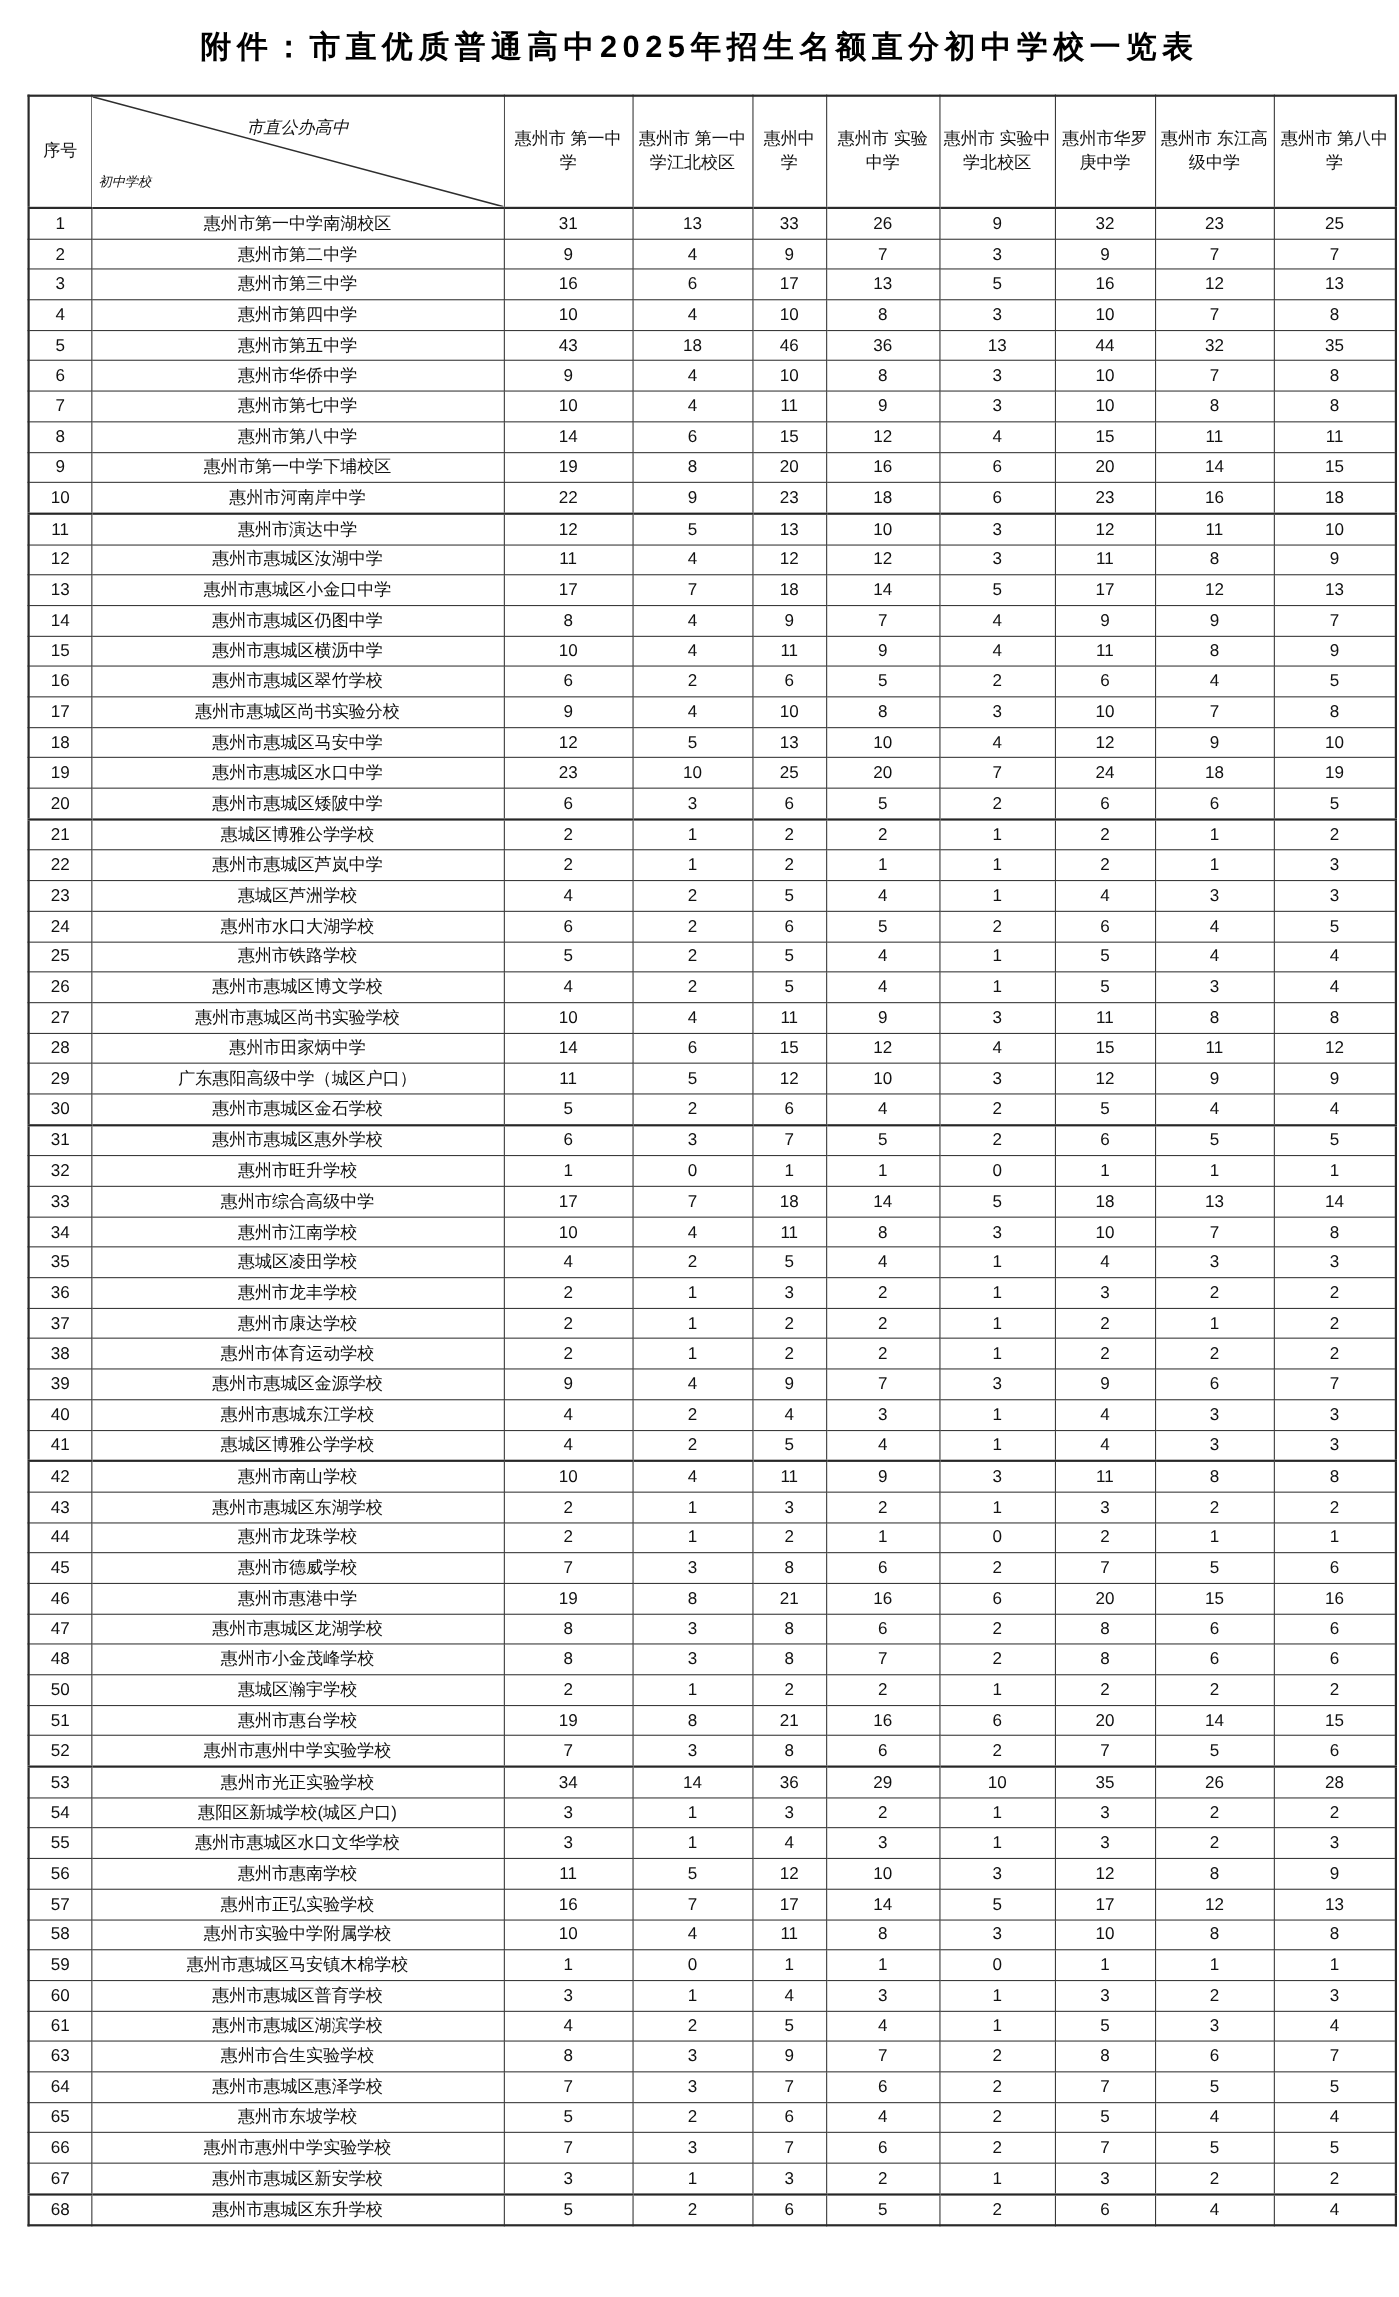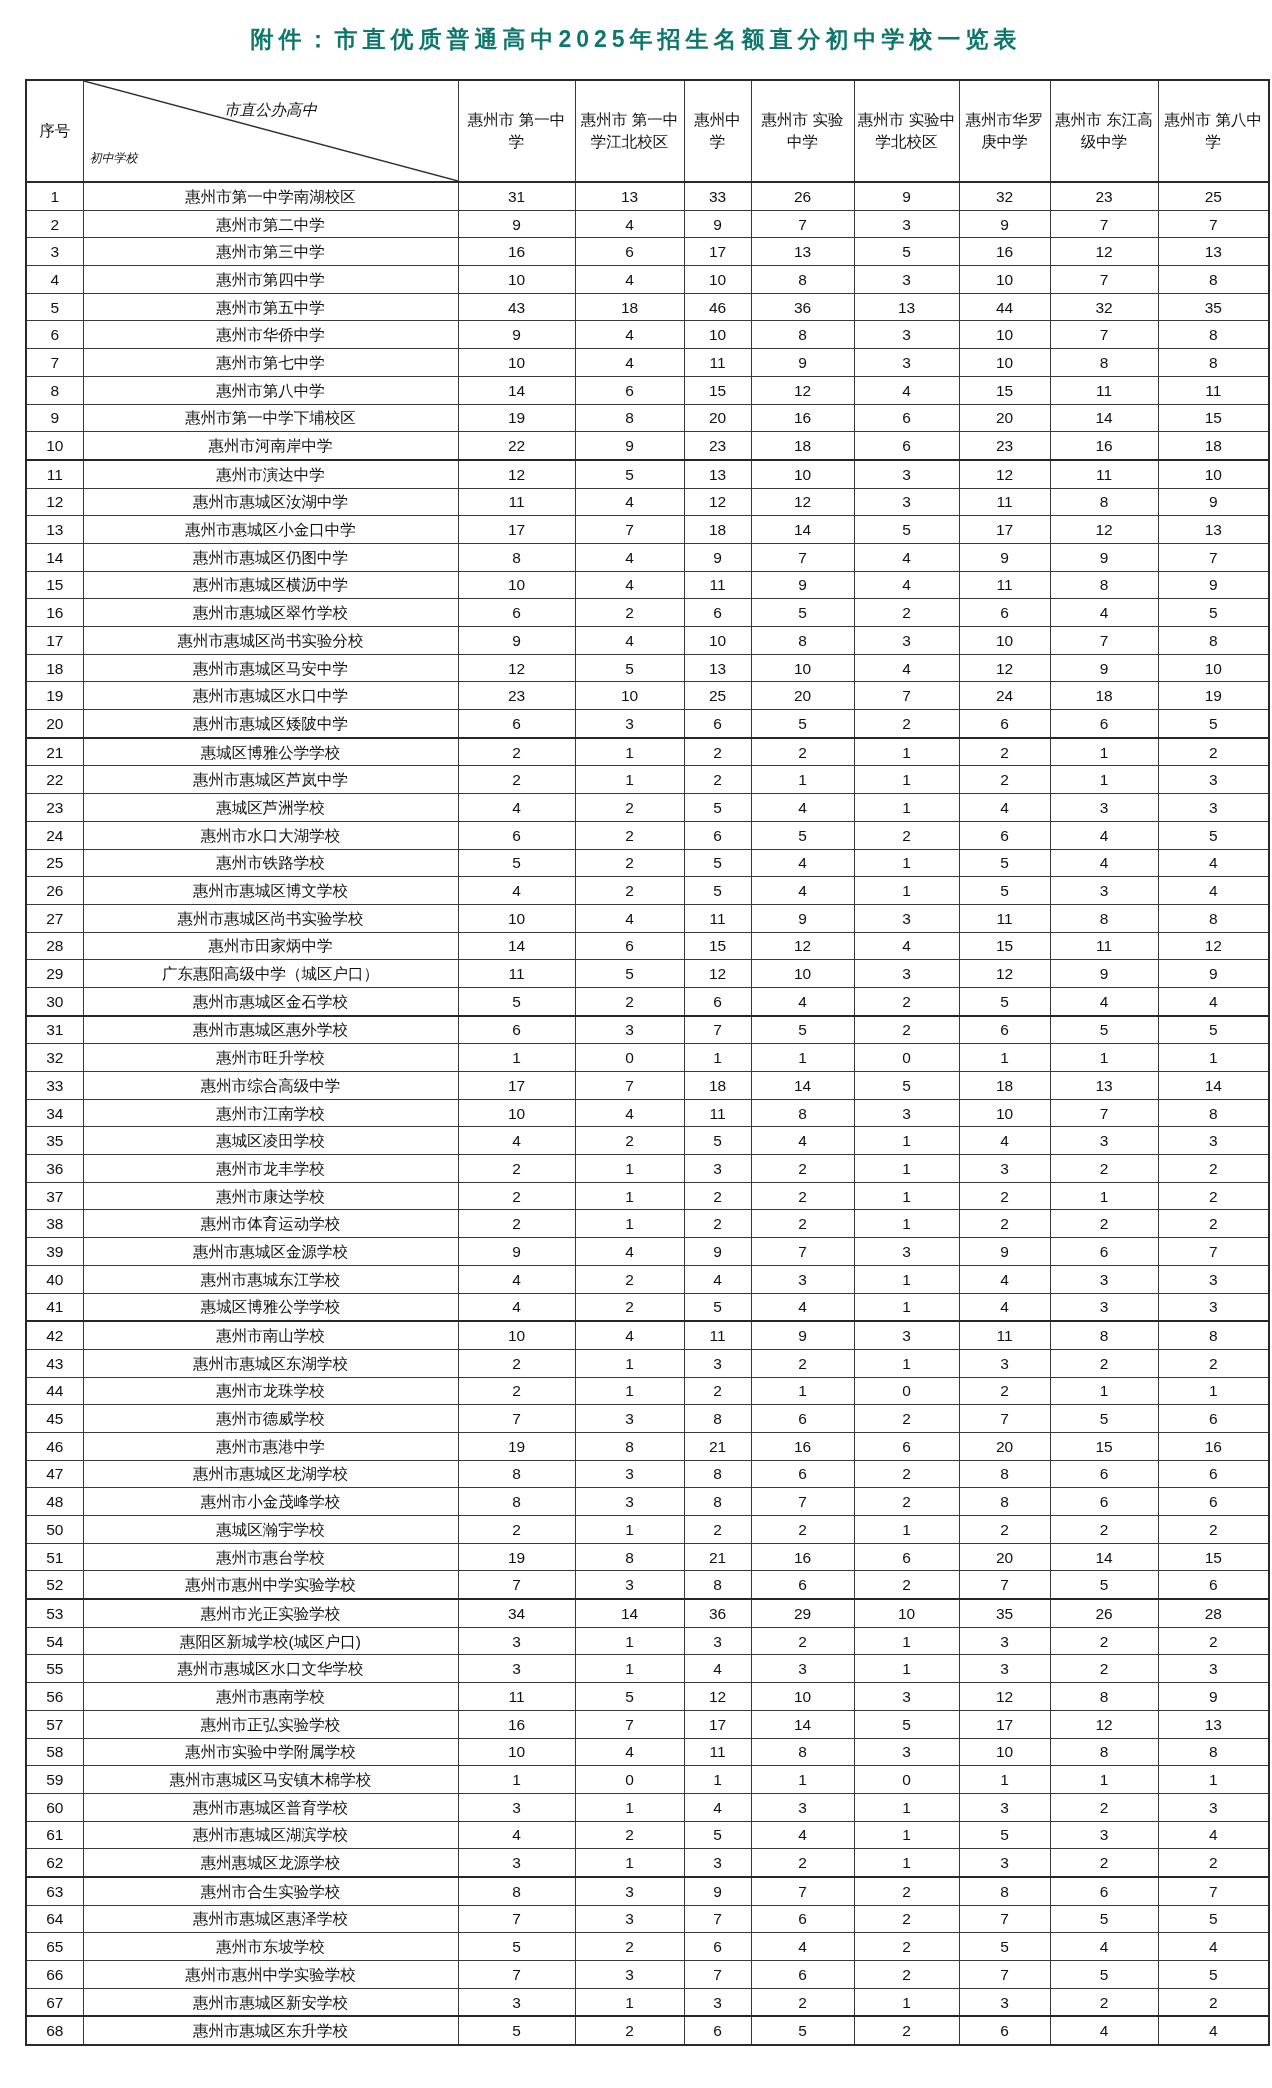--- a/index.html
+++ b/index.html
@@ -6,24 +6,24 @@
     margin: 0; padding: 0;
     width: 1272px; height: 2088px;
     background: #ffffff;
     font-family: "Liberation Sans", "DejaVu Sans", sans-serif;
     color: #111;
     overflow: hidden;
   }
   .title {
     margin-top: 24px;
     text-align: center;
-    font-size: 23px;
+    font-size: 28px;
     font-weight: bold;
     letter-spacing: 5px;
-    color: #0f766e;
+    color: #000000;
     white-space: nowrap;
   }
   table.quota {
     border-collapse: collapse;
     table-layout: fixed;
     margin: 24px 0 0 25px;
     width: 1243px;
     border: 2px solid #2a2a2a;
   }
   col.c-no   { width: 57px; }
@@ -824,32 +824,20 @@
         <td>惠州市惠城区湖滨学校</td>
         <td>4</td>
         <td>2</td>
         <td>5</td>
         <td>4</td>
         <td>1</td>
         <td>5</td>
         <td>3</td>
         <td>4</td>
       </tr>
-      <tr class="group-end">
-        <td>62</td>
-        <td>惠州惠城区龙源学校</td>
-        <td>3</td>
-        <td>1</td>
-        <td>3</td>
-        <td>2</td>
-        <td>1</td>
-        <td>3</td>
-        <td>2</td>
-        <td>2</td>
-      </tr>
       <tr>
         <td>63</td>
         <td>惠州市合生实验学校</td>
         <td>8</td>
         <td>3</td>
         <td>9</td>
         <td>7</td>
         <td>2</td>
         <td>8</td>
         <td>6</td>

